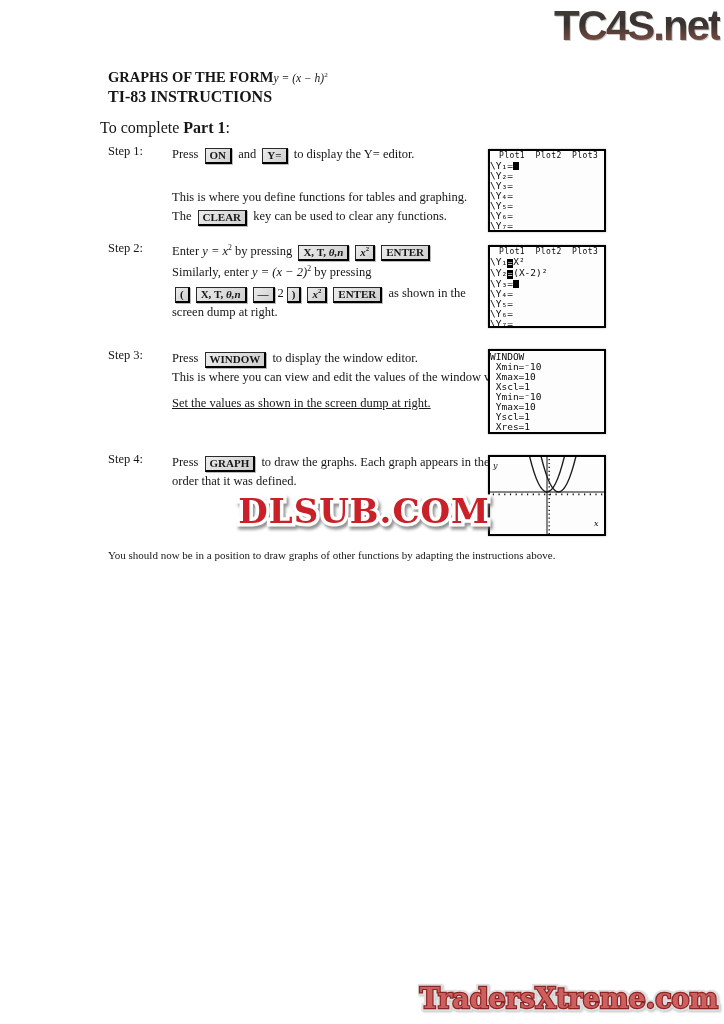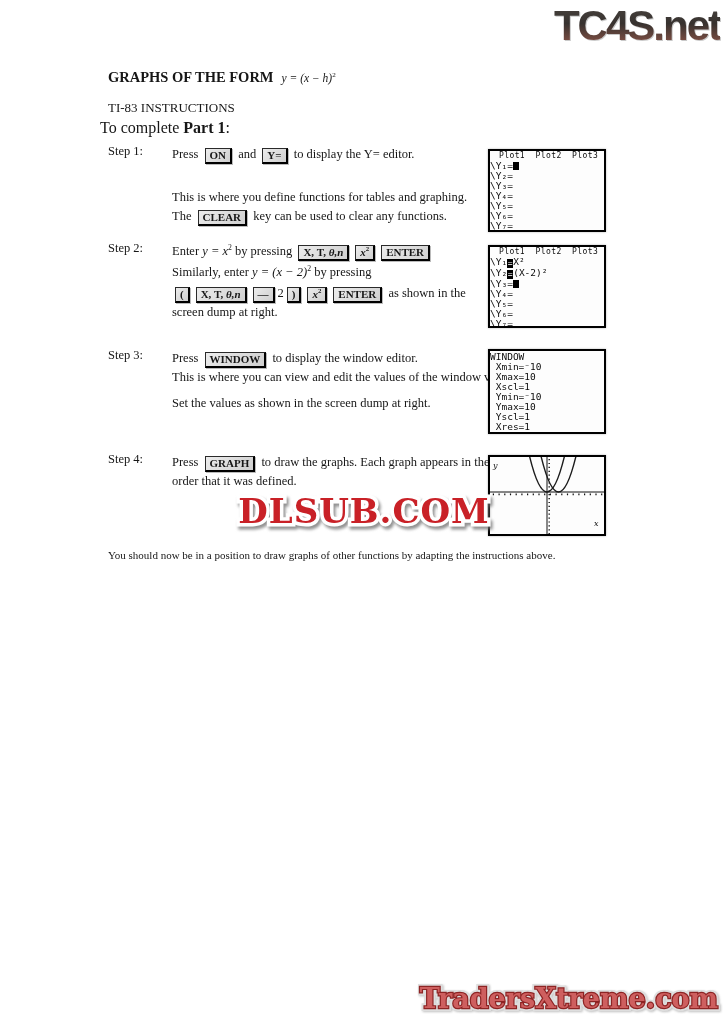--- a/index.html
+++ b/index.html
@@ -15,34 +15,34 @@
             -webkit-background-clip:text;background-clip:text;color:transparent;}
   }
   .wm-mid{position:absolute;left:218px;top:484px;z-index:6;
           filter:drop-shadow(2px 3px 1.5px rgba(110,110,110,.75));}
   .wm-bottom{position:absolute;left:418px;top:979px;z-index:6;
           filter:drop-shadow(1px 1px 1px rgba(150,150,150,.6));}
 
   
   .title-block{position:absolute;left:108px;top:68px;width:440px;}
   .title-main{font-weight:bold;font-size:14.5px;}
-  .title-math{font-size:11.5px;margin-left:8px;}
+  .title-math{font-size:11.5px;margin-left:0;}
   .title-math i{font-style:italic;}
   sup.small{font-size:0.62em;vertical-align:super;line-height:0;}
-  .subtitle{font-weight:normal;font-size:13px;margin-top:14px;}
+  .subtitle{font-weight:bold;font-size:16px;margin-top:2px;}
   .intro{position:absolute;left:100px;top:119px;font-size:16px;}
 
   
   .step{position:absolute;left:108px;width:386px;font-size:12.5px;}
   .step-label{position:absolute;left:0;top:0;}
   .step-body{margin-left:64px;}
   .line{line-height:17px;}
   .line-k{line-height:21px;}
   .gap12{margin-top:24px;}
-  .gap8{margin-top:8px;}
+  .gap8{margin-top:8px;text-decoration:underline;}
   .math i{font-style:italic;}
 
   
   .key{display:inline-block;font-weight:bold;font-size:11px;line-height:13px;
        padding:0 4px;margin:0 3px;vertical-align:-1px;
        background:linear-gradient(135deg,#ececec 0%,#cfcfcf 100%);
        border:1px solid #2a2a2a;border-right:2px solid #000;border-bottom:2px solid #000;
        box-shadow:1px 1px 0 rgba(60,60,60,.35);white-space:nowrap;}
   .key i{font-style:italic;}
 

